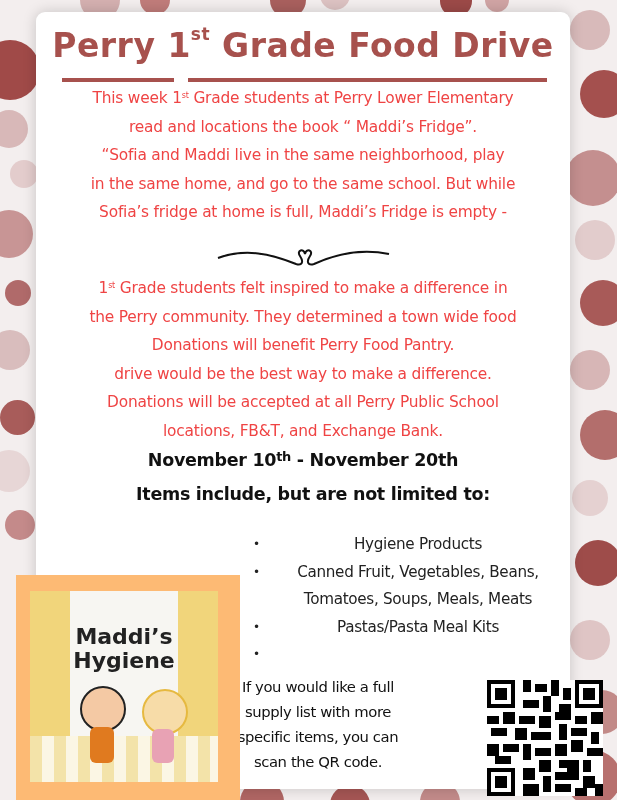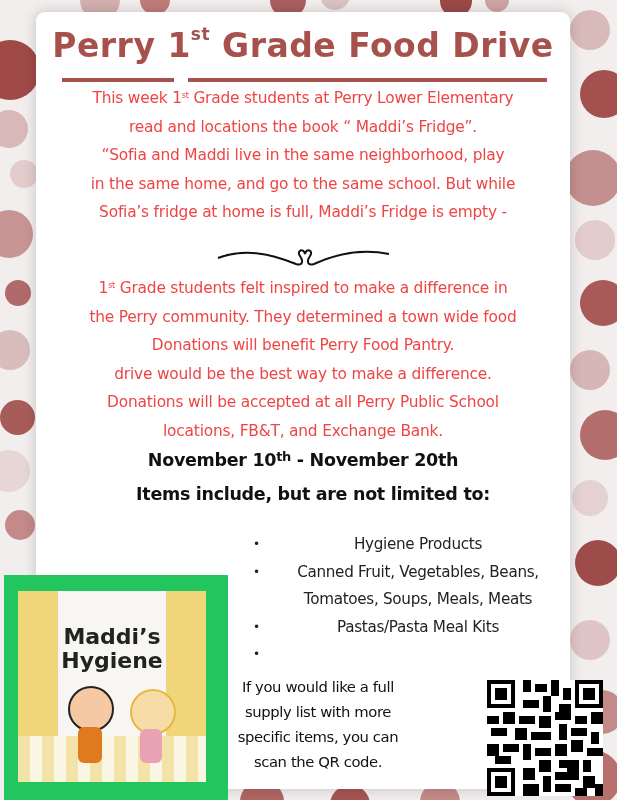--- a/index.html
+++ b/index.html
@@ -31,21 +31,21 @@
   .bold-line {
     position:absolute; left:0; right:0; text-align:center;
     font-family:"DejaVu Sans", sans-serif; font-weight:bold; font-size:17.5px; color:#111;
     letter-spacing:-0.3px;
   }
   .bold-line sup { font-size:13px; vertical-align:top; position:relative; top:-1px; }
   .items { position:absolute; left:202px; top:519px; width:330px; list-style:none; margin:0; padding:0;
     font-family:"DejaVu Sans", sans-serif; font-size:15.2px; line-height:27.6px; color:#222; }
   .items li { position:relative; text-align:center; padding-left:30px; letter-spacing:-0.3px; }
   .items li .bullet { position:absolute; left:15px; top:0; font-size:12px; }
-  .book { position:absolute; left:4px; top:575px; width:224px; height:225px; background:#22c55e; }
+  .book { position:absolute; left:16px; top:575px; width:224px; height:225px; background:#fdba74; }
   .qr-text {
     position:absolute; left:196px; top:662px; width:172px; text-align:center;
     font-family:"DejaVu Sans", sans-serif; font-weight:normal; font-size:14.8px; line-height:25px; color:#111;
     letter-spacing:-0.4px;
   }
   .qr { position:absolute; left:451px; top:667px; width:116px; height:118px; }
 </style>
 </head>
 <body>
 

